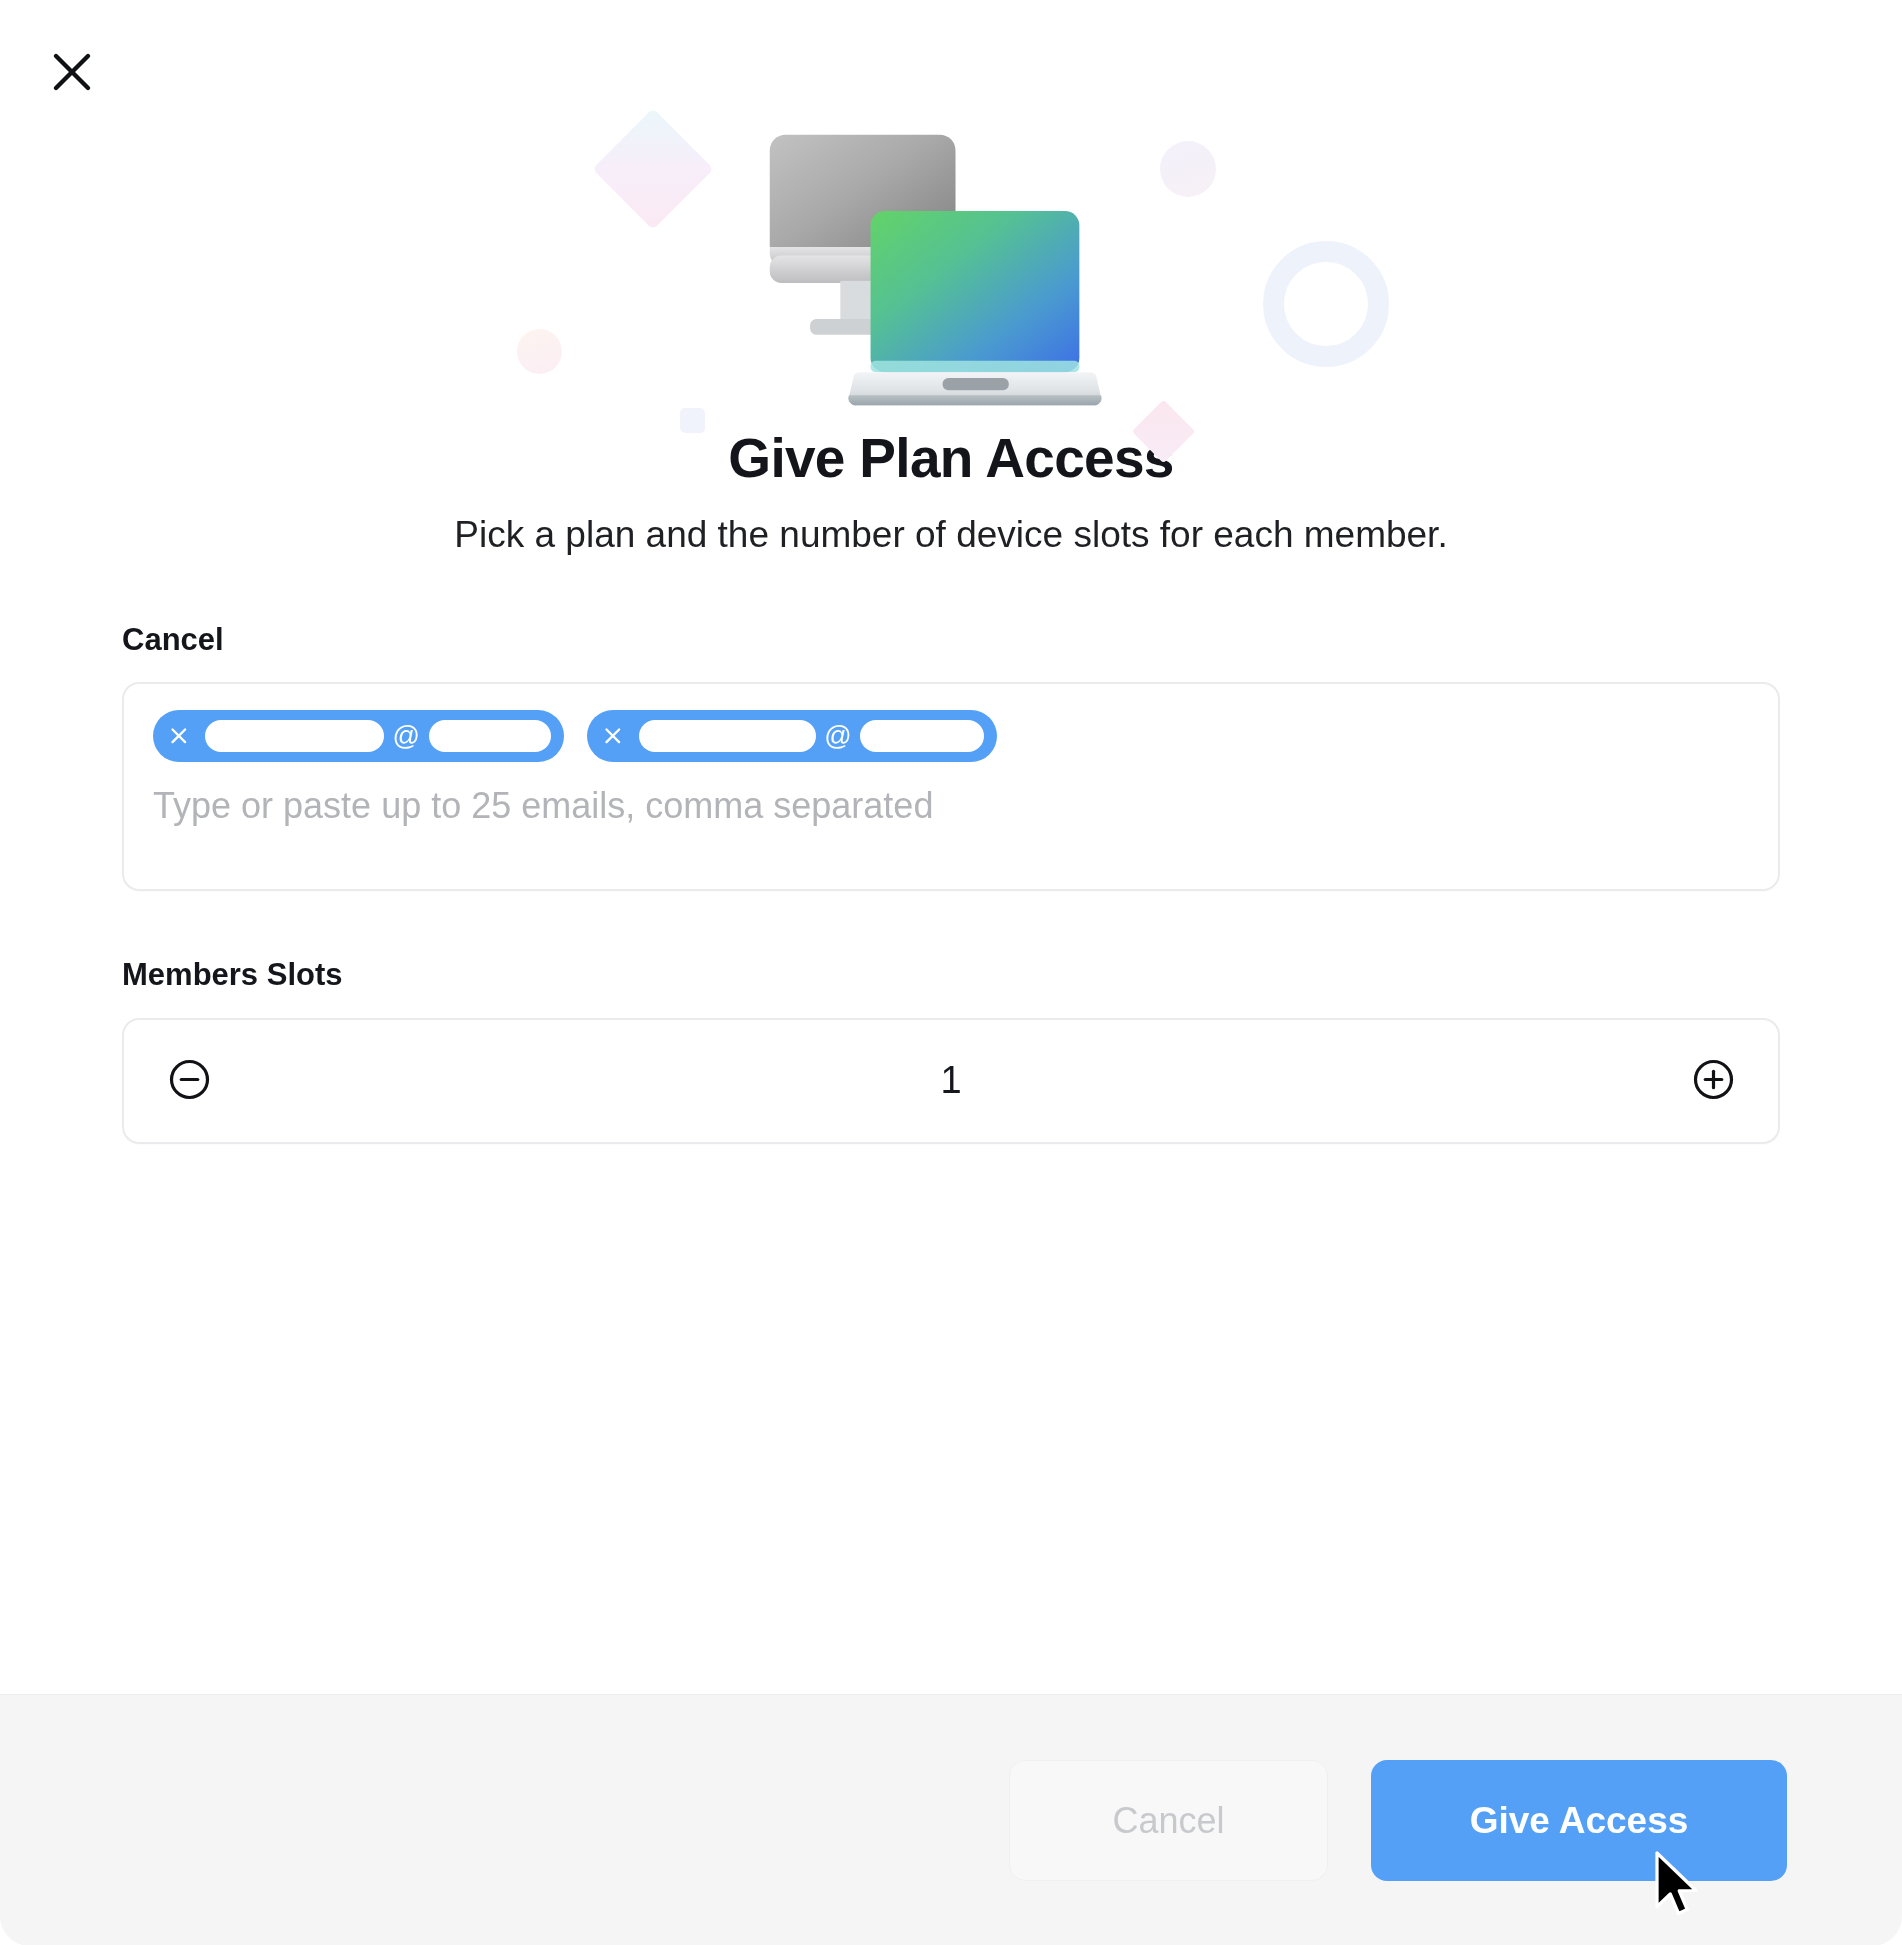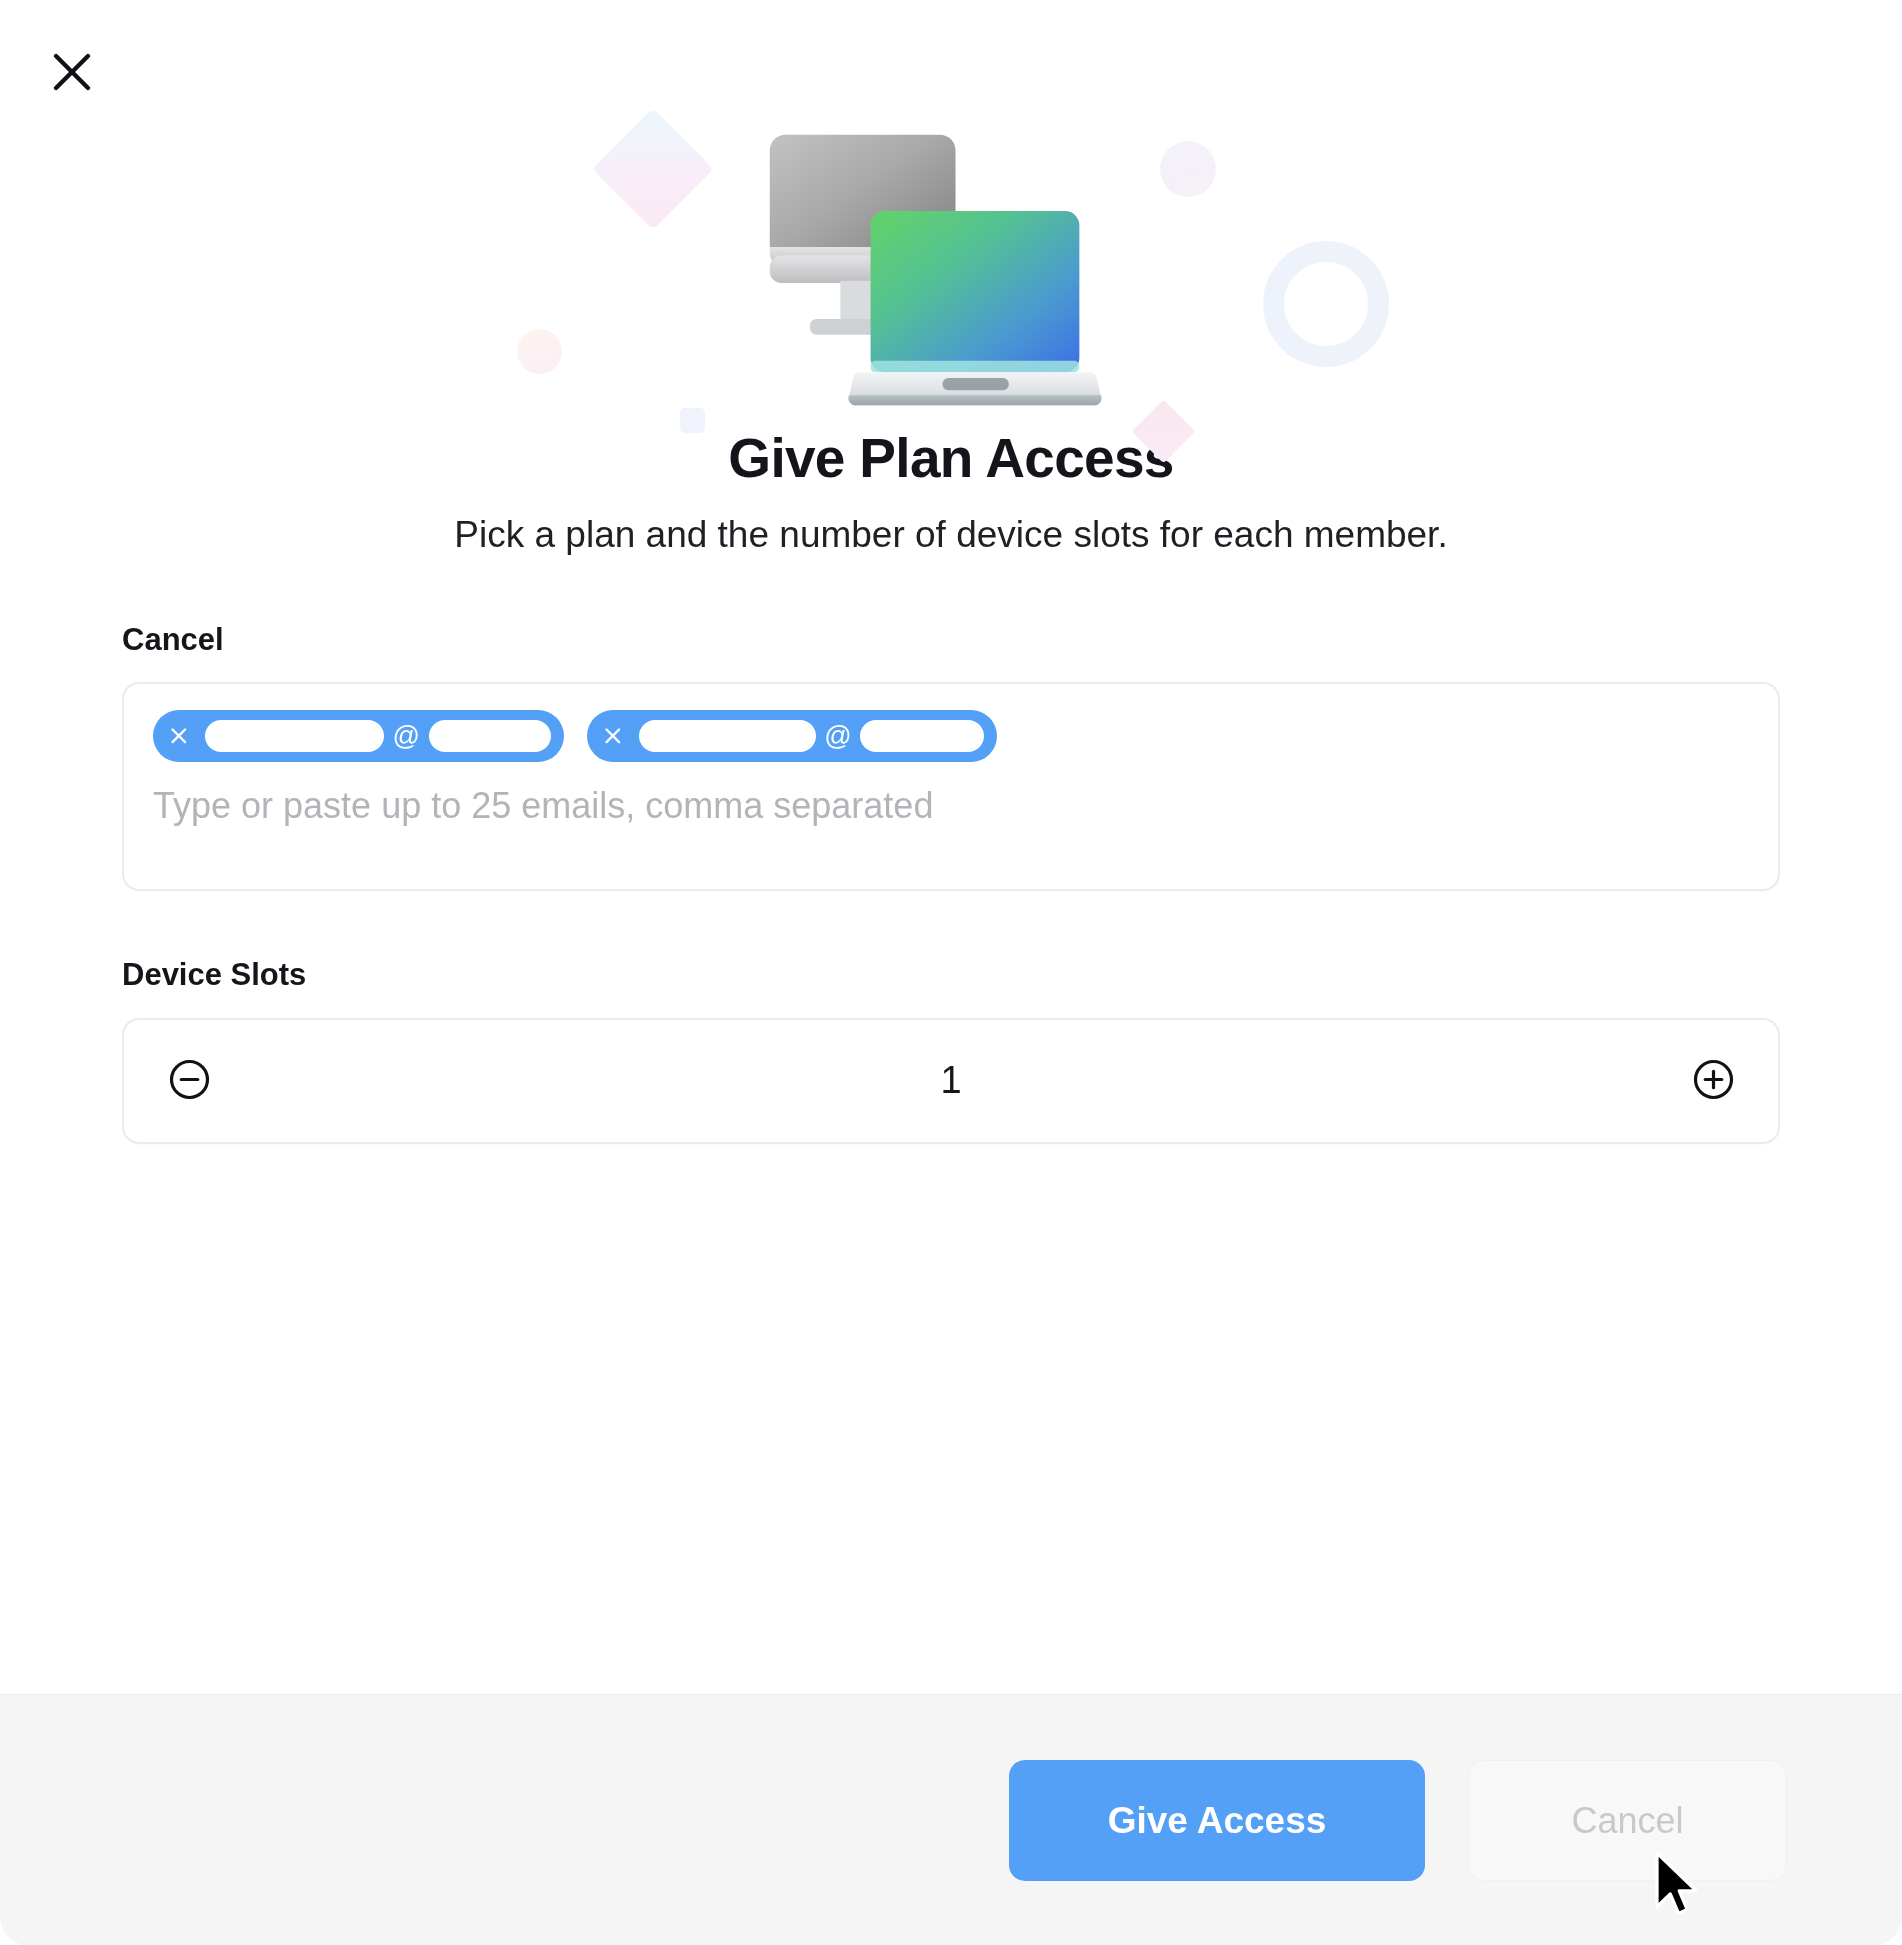--- a/index.html
+++ b/index.html
@@ -371,21 +371,21 @@
             <span class="redact-bar redact-b"></span>
           </div>
 
         </div>
         <div class="members-placeholder">Type or paste up to 25 emails, comma separated</div>
       </div>
     </div>
 
 
     <div class="section">
-      <div class="field-label">Device Slots</div>
+      <div class="field-label">Members Slots</div>
 
       <div class="box" id="device-slots-stepper">
         <button class="stepper-btn">
           <span>
             <svg width="45" height="45" viewBox="0 0 24 24" fill="none" stroke="#111216" stroke-width="1.7" stroke-linecap="round">
               <circle cx="12" cy="12" r="9.6"></circle>
               <line x1="7.6" y1="12" x2="16.4" y2="12"></line>
             </svg>
           </span>
         </button>
@@ -401,22 +401,22 @@
             </svg>
           </span>
         </button>
       </div>
     </div>
 
     <div class="body-spacer"></div>
   </div>
 
   <div class="modal-footer">
+    <button id="cancel-button">Cancel</button>
     <button id="give-access-button">Give Access</button>
-    <button id="cancel-button">Cancel</button>
   </div>
 
   <svg id="mouse-cursor" viewBox="0 0 20 28">
     <path d="M2 1 L2 22.5 L7.3 17.4 L10.6 25.2 L14.1 23.6 L10.9 16.1 L17.6 16 Z" fill="#000000" stroke="#ffffff" stroke-width="1.3" stroke-linejoin="round"></path>
   </svg>
 
 </div>
 
 
 </body></html>

